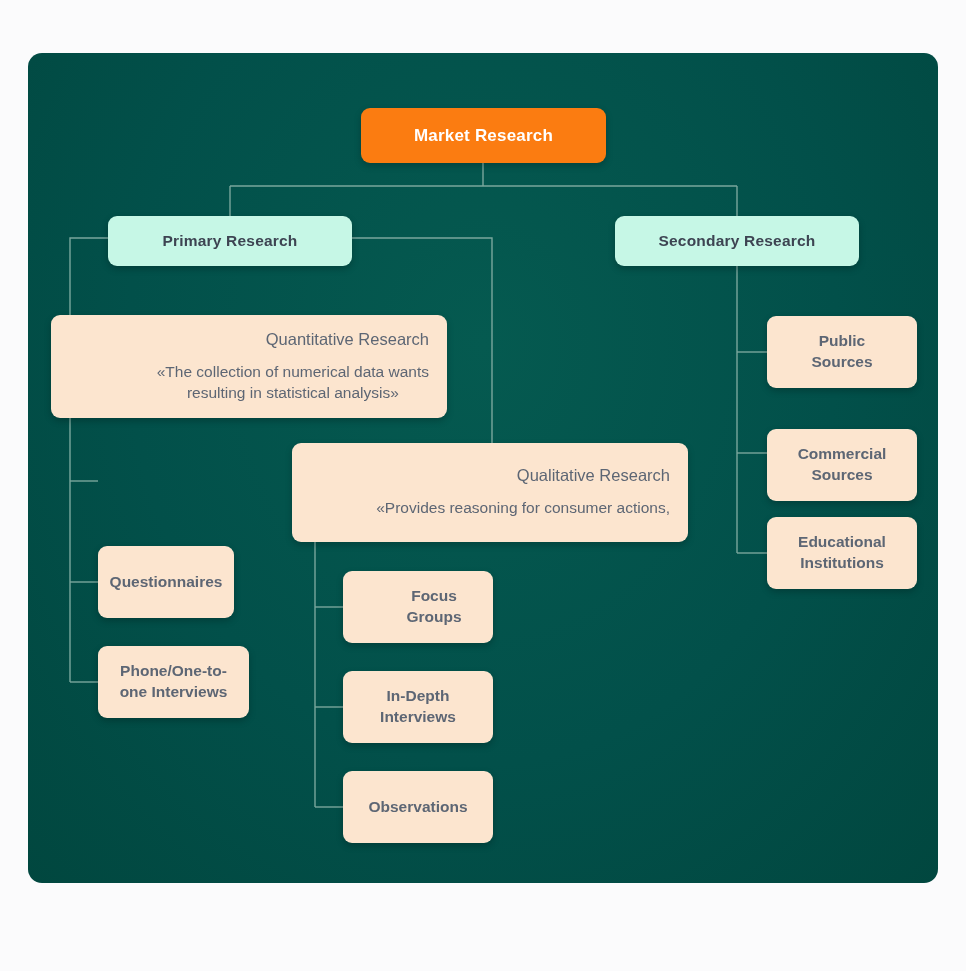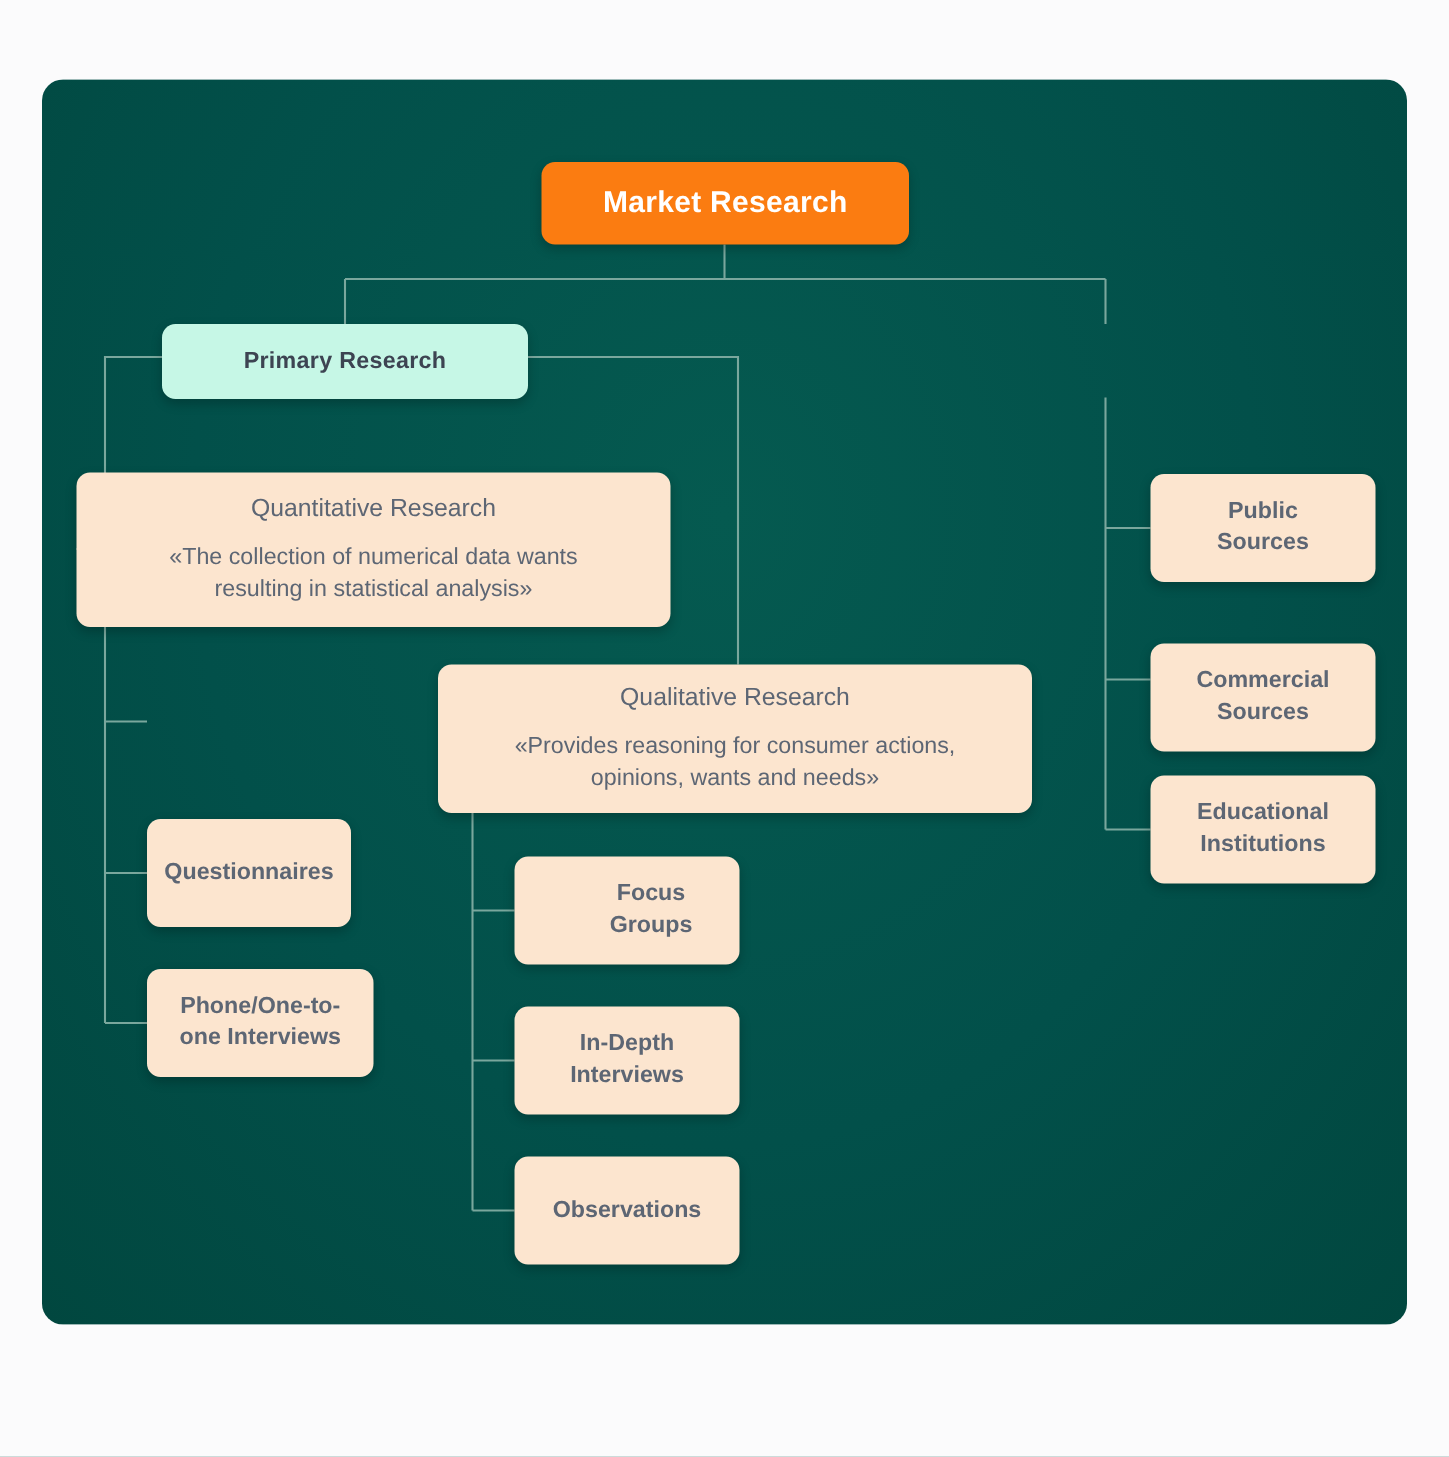--- a/index.html
+++ b/index.html
@@ -50,21 +50,21 @@
     justify-content: center;
     text-align: center;
     border-radius: 9px;
     box-shadow: 0 3px 7px rgba(0,0,0,0.22);
   }
 
   .node-root {
     background: #fb7c11;
     color: #ffffff;
     font-weight: bold;
-    font-size: 20px;
+    font-size: 17px;
     letter-spacing: 0.2px;
   }
 
   .node-branch {
     background: #c6f7e6;
     color: #3d4452;
     font-weight: bold;
     font-size: 15.5px;
     letter-spacing: 0.2px;
   }
@@ -74,20 +74,21 @@
     color: #5d6674;
     font-weight: bold;
     font-size: 15.5px;
     line-height: 1.33;
   }
 
   .node-desc {
     background: #fce5cf;
     color: #5d6674;
     padding: 4px 18px;
+    align-items: flex-end;
   }
   .node-desc .desc-title {
     font-size: 16.5px;
     color: #5d6674;
     margin-bottom: 11px;
     line-height: 1.2;
   }
   .node-desc .desc-body {
     font-size: 15.5px;
     color: #5d6674;
@@ -142,34 +143,36 @@
     </svg>
 
     <div class="node node-root" style="left:333px; top:55px; width:245px; height:55px;">
       <span>Market Research</span>
     </div>
 
     <div class="node node-branch" style="left:80px; top:163px; width:244px; height:50px;">
       <span>Primary Research</span>
     </div>
 
+    <div class="node node-branch" style="left:587px; top:163px; width:244px; height:50px;">
+      <span>Secondary Research</span>
+    </div>
 
     <div class="node node-desc" style="left:23px; top:262px; width:396px; height:103px;">
       <div class="desc-title">Quantitative Research</div>
       <div class="desc-body">
         <div>«The collection of numerical data wants</div>
         <div>resulting in statistical analysis»</div>
       </div>
     </div>
 
     <div class="node node-desc" style="left:264px; top:390px; width:396px; height:99px;">
       <div class="desc-title">Qualitative Research</div>
       <div class="desc-body">
         <div>«Provides reasoning for consumer actions,</div>
-        <div>opinions, wants and needs»</div>
       </div>
     </div>
 
 
     <div class="node node-leaf" style="left:70px; top:493px; width:136px; height:72px;">
       <span>Questionnaires</span>
 
     </div>
 
     <div class="node node-leaf" style="left:70px; top:593px; width:151px; height:72px;">

